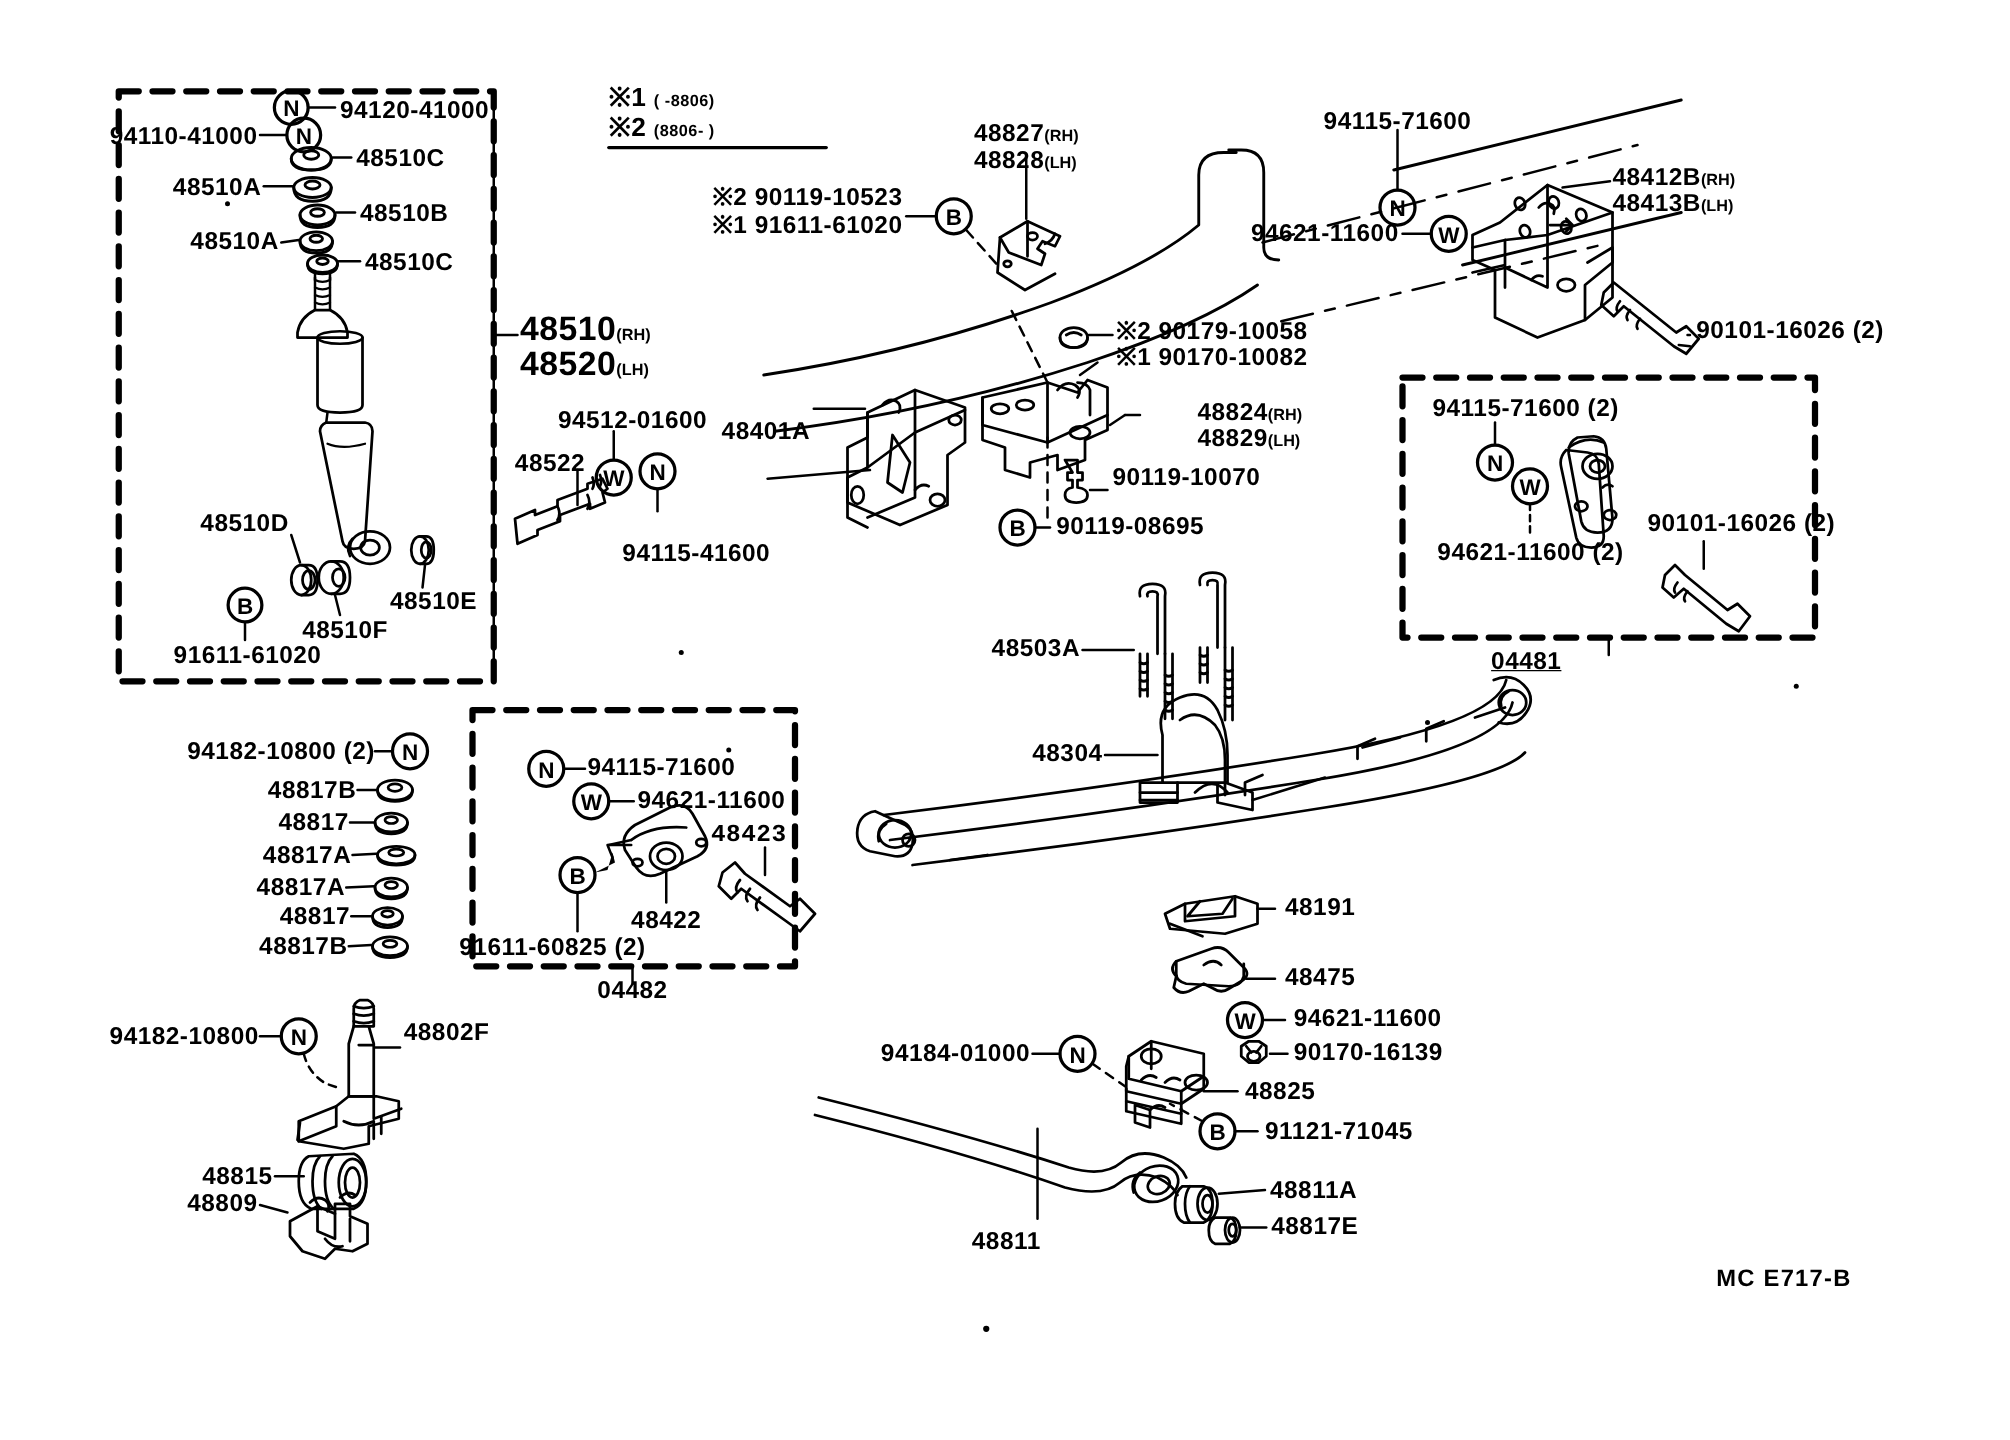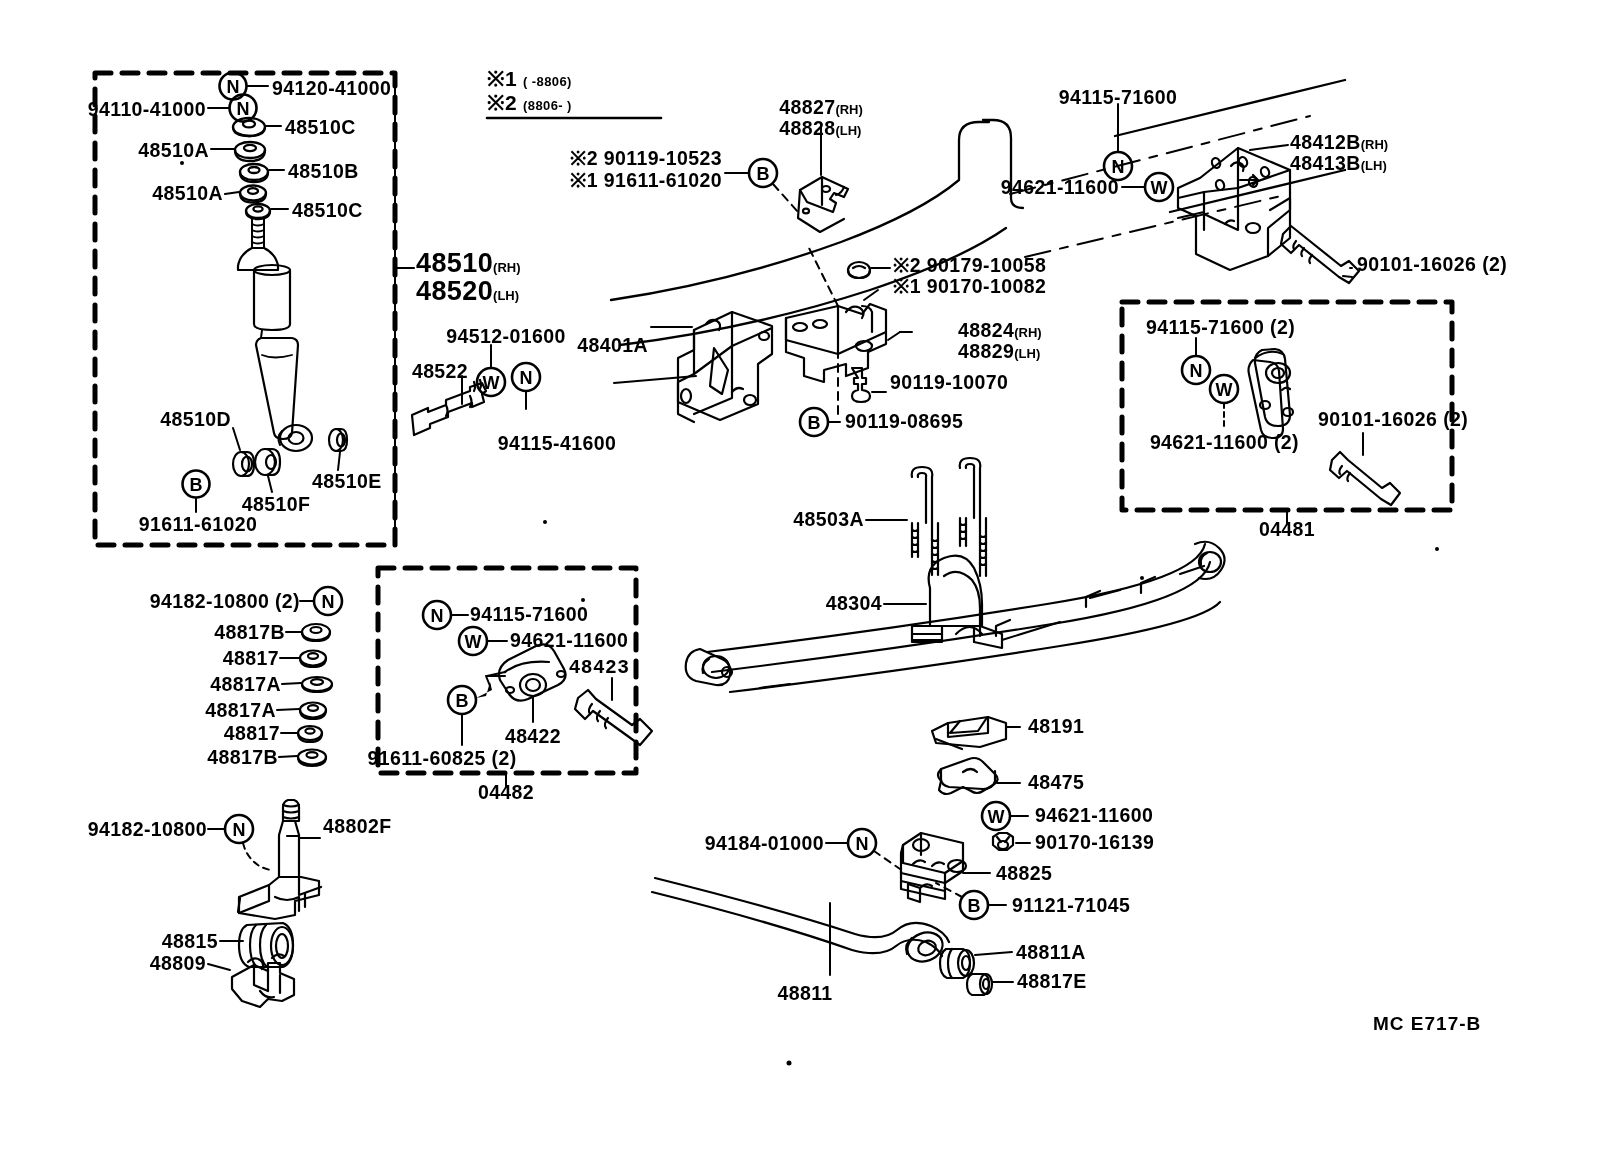--- a/index.html
+++ b/index.html
@@ -572,21 +572,21 @@
   <span class="s20">48824</span><span class="sml">(RH)</span><br>
   <span class="s20">48829</span><span class="sml">(LH)</span>
 </div>
 
 <div class="lbl s20" style="left:890px;top:372px;">90119-10070</div>
 <div class="lbl s20" style="left:845px;top:411px;">90119-08695</div>
 
 <div class="lbl s20" style="left:1146px;top:317px;">94115-71600 (2)</div>
 <div class="lbl s20 r" style="left:1299px;top:432px;">94621-11600 (2)</div>
 <div class="lbl s20" style="left:1318px;top:409px;">90101-16026 (2)</div>
-<div class="lbl s20 c" style="left:1287px;top:519px;">04481</div>
+<div class="lbl s20 c" style="left:1221px;top:519px;text-decoration:underline;">04481</div>
 
 <div class="lbl s20" style="left:470px;top:604px;">94115-71600</div>
 <div class="lbl s20" style="left:510px;top:630px;">94621-11600</div>
 <div class="lbl s20 c" style="left:533px;top:726px;">48422</div>
 <div class="lbl s20 c" style="left:599px;top:658px;font-family:Liberation Mono, monospace;">48423</div>
 <div class="lbl s20 c" style="left:442px;top:748px;">91611-60825 (2)</div>
 <div class="lbl s20 c" style="left:506px;top:782px;">04482</div>
 
 <div class="lbl s20 r" style="left:300px;top:591px;">94182-10800 (2)</div>
 <div class="lbl s20 r" style="left:285px;top:622px;">48817B</div>

